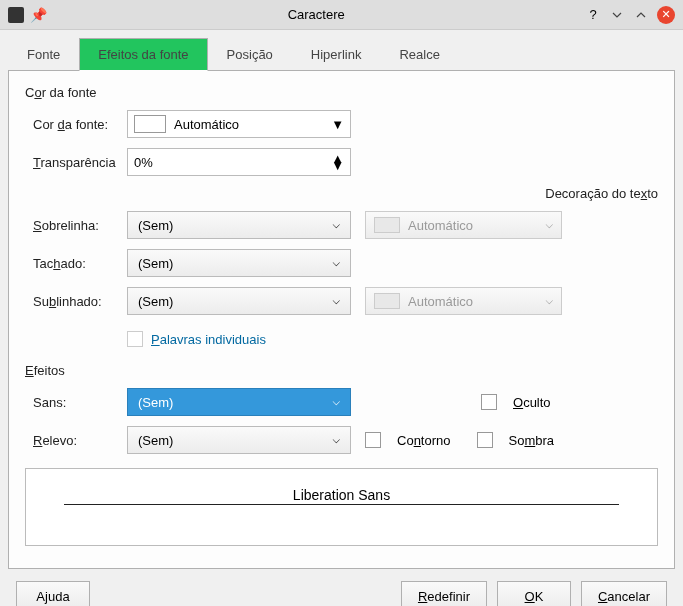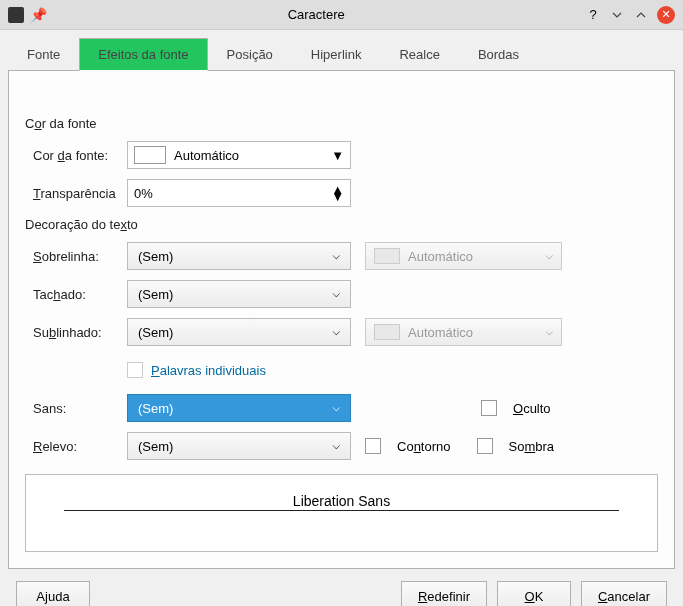--- a/index.html
+++ b/index.html
@@ -13,21 +13,21 @@
 .titlebar-right { display: flex; align-items: center; gap: 8px; }
 .win-btn { width: 16px; height: 16px; display: inline-flex; align-items: center; justify-content: center; cursor: pointer; }
 .close-btn { width: 18px; height: 18px; border-radius: 50%; background: #e9452f; color: #fff; display: inline-flex; align-items: center; justify-content: center; font-size: 11px; cursor: pointer; }
 
 .tabs { display: flex; background: #f0f0f0; border-bottom: 1px solid #b0b0b0; padding-top: 8px; margin: 0 8px; }
 .tab { padding: 8px 18px; cursor: pointer; color: #444; border: 1px solid transparent; border-bottom: none; }
 .tab.active { background: #22c55e; border: 1px solid #b0b0b0; border-bottom: 1px solid #fdfdfd; margin-bottom: -1px; }
 
 .content { background: #fdfdfd; margin: 0 8px; padding: 14px 16px 16px 16px; border: 1px solid #b0b0b0; border-top: none; height: 498px; overflow: hidden; }
 
-.section-header { font-weight: normal; color: #222; margin-bottom: 10px; margin-top: 31px; }
+.section-header { font-weight: normal; color: #222; margin-bottom: 10px; }
 .section-header u { text-decoration: underline; }
 
 .row { display: flex; align-items: center; margin-bottom: 10px; min-height: 28px; }
 .label-col { width: 102px; color: #222; }
 .label-col.indent { padding-left: 8px; }
 u.mn { text-decoration: underline; }
 
 .color-select { width: 224px; height: 28px; border: 1px solid #bbb; background: #fff; display: flex; align-items: center; padding: 0 6px; cursor: pointer; }
 .color-swatch { width: 32px; height: 18px; border: 1px solid #999; background: #fff; margin-right: 8px; }
 .color-text { flex: 1; }
@@ -87,21 +87,20 @@
     <span class="close-btn">✕</span>
   </div>
 </div>
 
 <div class="tabs">
   <div class="tab">Fonte</div>
   <div class="tab active">Efeitos da fonte</div>
   <div class="tab">Posição</div>
   <div class="tab">Hiperlink</div>
   <div class="tab">Realce</div>
-  <div class="tab">Bordas</div>
 </div>
 
 <div class="content">
 
   <div class="section-header">
     <span>C</span><u class="mn">o</u><span>r da fonte</span>
   </div>
 
   <div class="row">
     <div class="label-col indent">
@@ -120,21 +119,21 @@
     </div>
     <div class="spinner">
       <span class="spinner-text">0%</span>
       <div class="spin-btns">
           <span>▲</span>
           <span>▼</span>
         </div>
     </div>
   </div>
 
-  <div class="section-header" style="margin-top:6px;">
+  <div class="section-header" style="margin-top:6px;text-align:right;">
     <span>Decoração do te</span><u class="mn">x</u><span>to</span>
   </div>
 
   <div class="row">
     <div class="label-col indent">
       <u class="mn">S</u><span>obrelinha:</span>
     </div>
     <div class="combo">
       <span class="combo-text">(Sem)</span>
       <span class="arrow">⌵</span>
@@ -174,20 +173,23 @@
   <div class="row">
     <div class="label-col indent"></div>
     <div style="display:flex;align-items:center;">
       <div class="chk" style="border-color:#ccc;"></div>
       <span class="chk-label disabled">
         <u class="mn">P</u><span>alavras individuais</span>
       </span>
     </div>
   </div>
 
+  <div class="section-header" style="margin-top:4px;">
+    <u class="mn">E</u><span>feitos</span>
+  </div>
 
   <div class="row">
     <div class="label-col indent">Sans:</div>
     <div class="combo focused">
       <span class="combo-text">(Sem)</span>
       <span class="arrow">⌵</span>
     </div>
     <div style="width:130px;"></div>
     <div class="efeitos-right">
       <div class="chk"></div>

